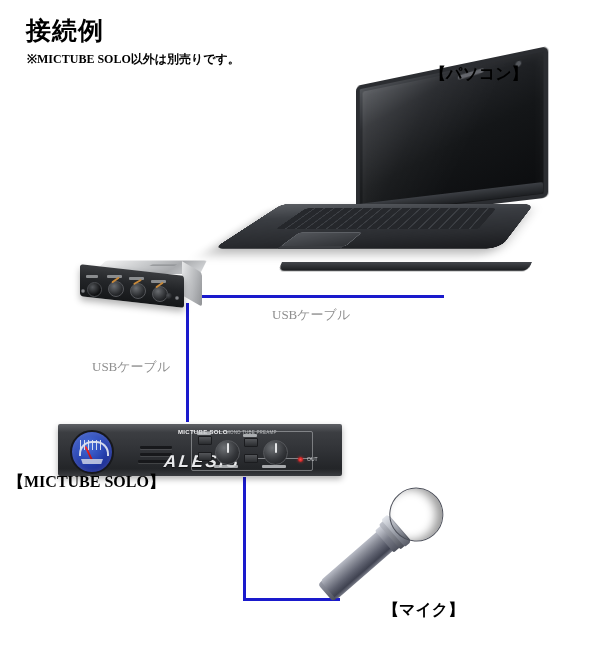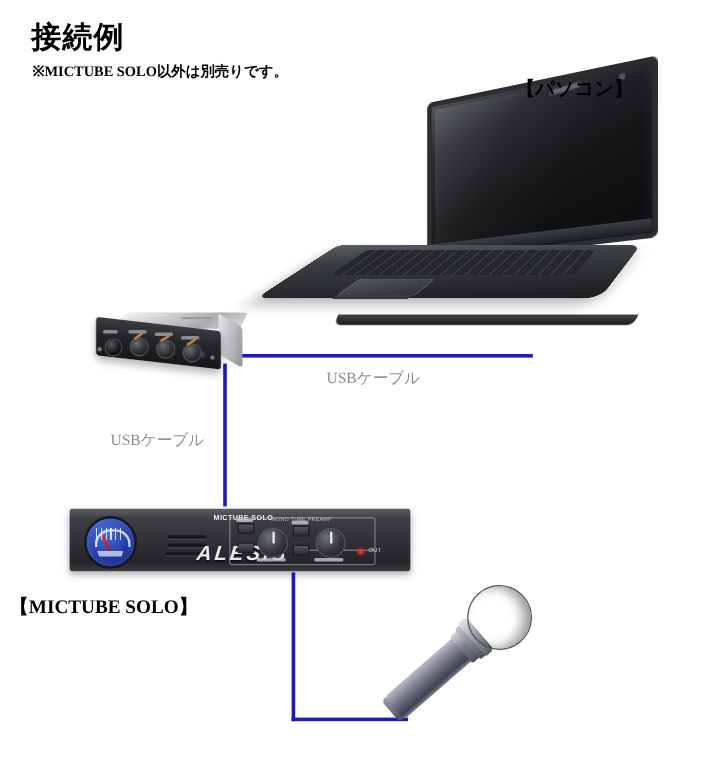--- a/index.html
+++ b/index.html
@@ -22,21 +22,21 @@
     font-size:12px;font-weight:bold;letter-spacing:0px;white-space:nowrap;
   }
 
   
   .label{
     position:absolute;font-size:16px;font-weight:bold;white-space:nowrap;
     font-family:"Liberation Serif","DejaVu Serif",serif;
   }
   #label-pc{left:430px;top:64px;}
   #label-ai{left:4px;top:214px;}
-  #label-mictube{left:8px;top:496px;}
+  #label-mictube{left:8px;top:472px;}
   #label-mic{left:383px;top:600px;}
 
   
   .cable-label{
     position:absolute;font-size:13px;color:#8e8e8e;white-space:nowrap;
     font-family:"Liberation Serif","DejaVu Serif",serif;
   }
   #cl-usb{left:272px;top:306px;}
   #cl-line{left:92px;top:358px;}
   #cl-mic{left:243px;top:535px;}
@@ -412,14 +412,15 @@
     <div class="mic-rot">
       <div class="mic-handle-end"></div>
       <div class="mic-handle"></div>
       <div class="mic-ring"></div>
       <div class="mic-neck"></div>
       <div class="mic-collar"></div>
       <div class="mic-grille"></div>
       <div class="mic-grille-hl"></div>
     </div>
   </div>
+  <div class="label" id="label-mic">【マイク】</div>
 
 </div>
 
 </body></html>

